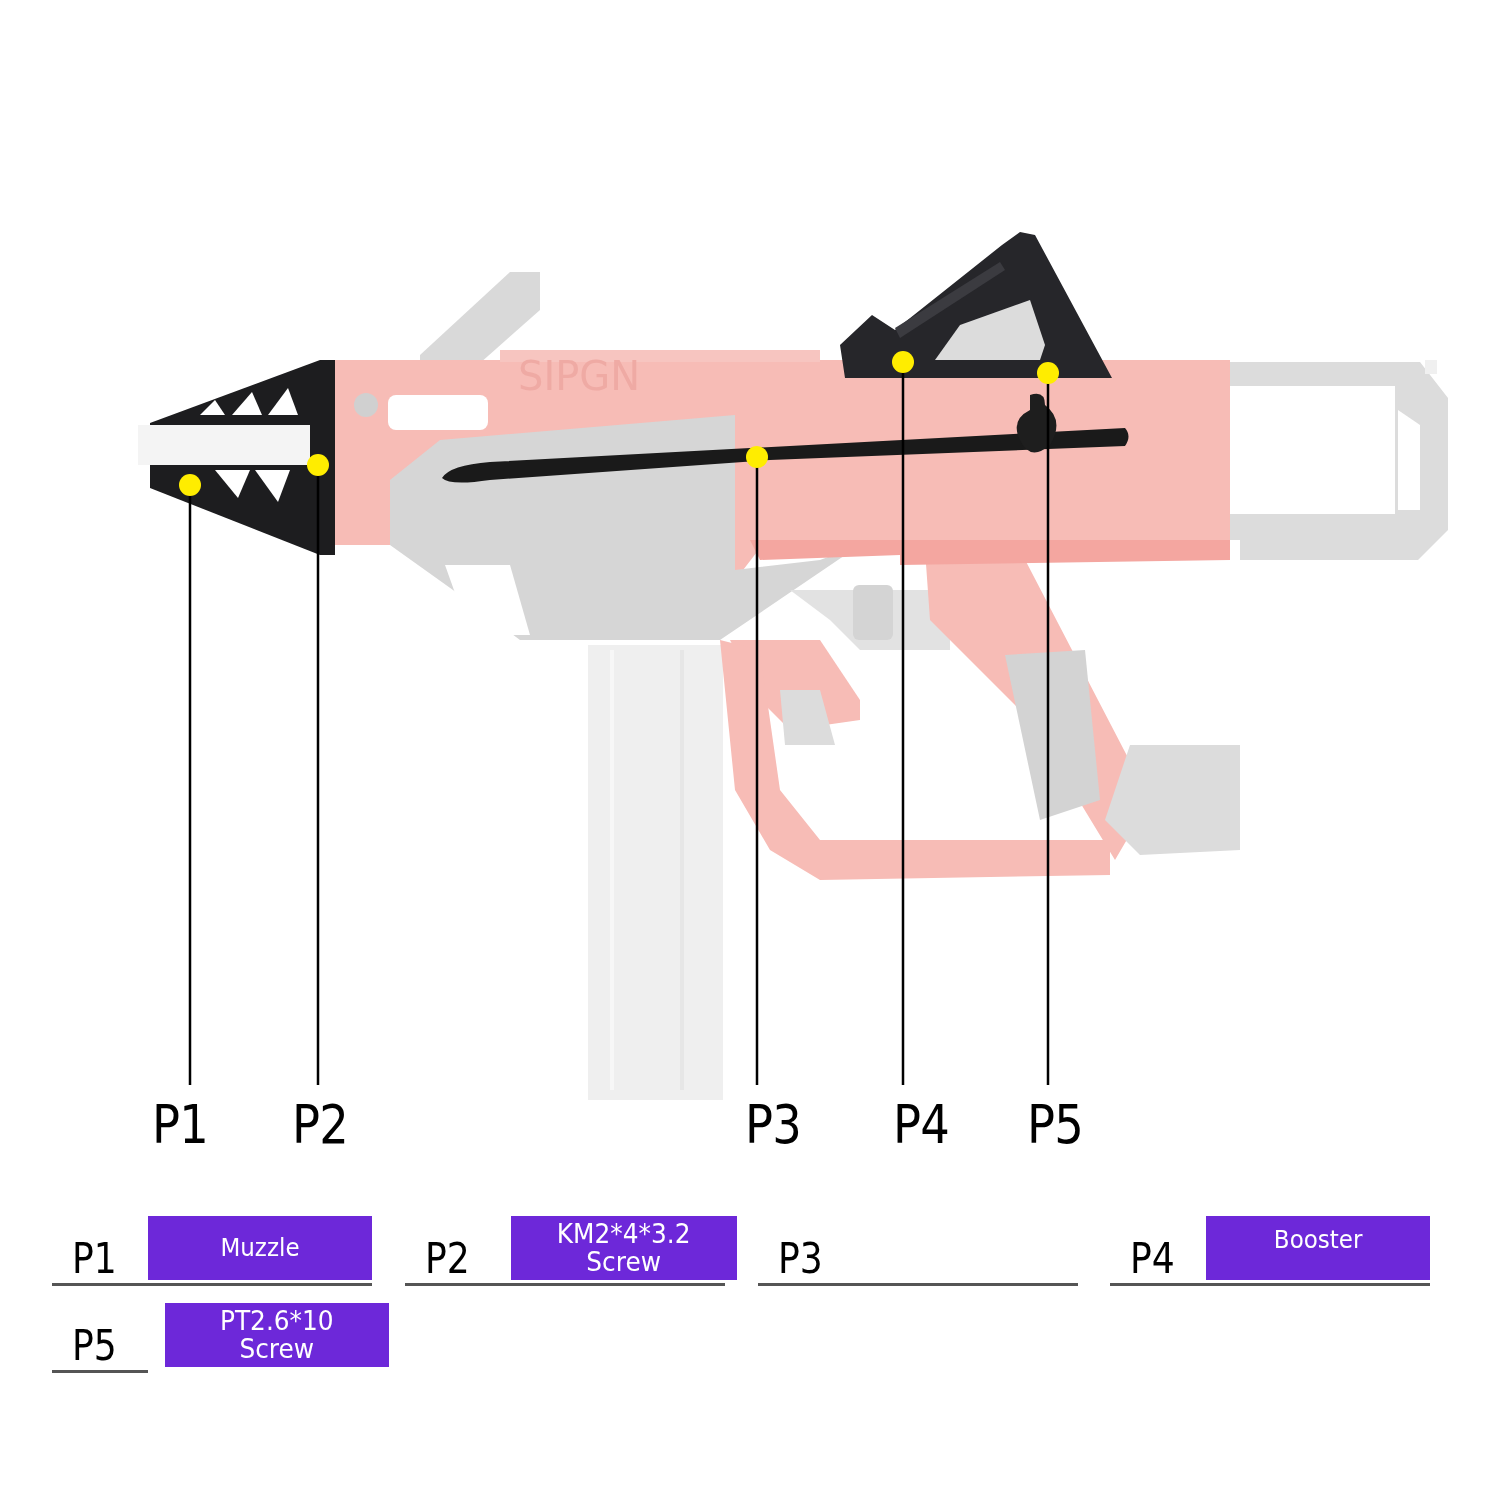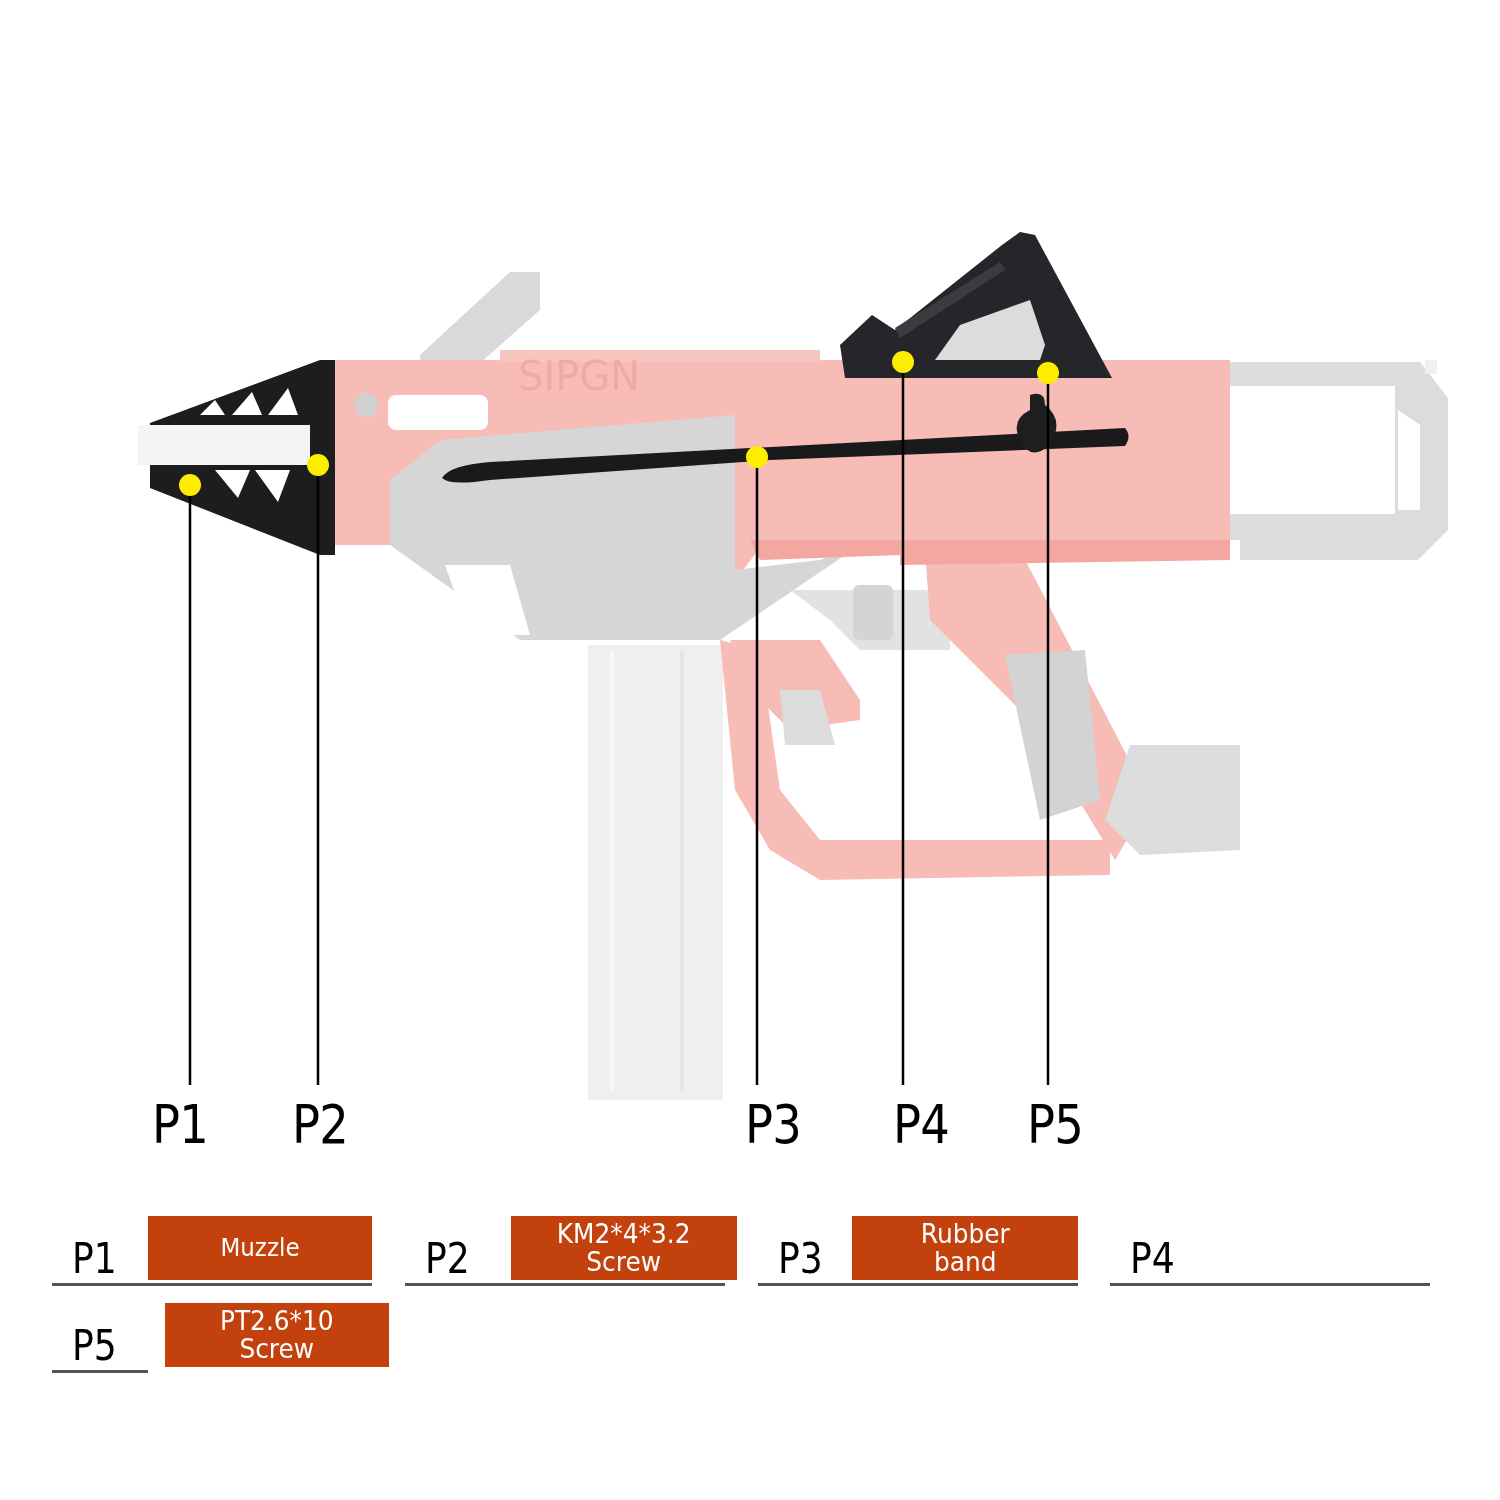--- a/index.html
+++ b/index.html
@@ -1,21 +1,21 @@
 <!DOCTYPE html>
 <html><head>
 <meta charset="utf-8">
 <style>
   html,body{margin:0;padding:0;background:#ffffff;}
   body{width:1500px;height:1500px;position:relative;overflow:hidden;font-family:"DejaVu Sans",sans-serif;}
   #stage{position:absolute;left:0;top:0;width:1196px;height:1500px;}
   .callout-label{position:absolute;font-size:54px;color:#000;line-height:1;letter-spacing:-1px;transform:scaleX(0.86);transform-origin:left top;font-family:"DejaVu Sans",sans-serif;}
   .legend-row{position:absolute;height:66px;}
   .legend-key{position:absolute;left:20px;bottom:2px;font-size:42px;color:#000;line-height:1;transform:scaleX(0.86);transform-origin:left bottom;}
-  .legend-box{position:absolute;top:0;height:64px;background:#c2410c;color:#fff;display:flex;align-items:center;justify-content:center;text-align:center;}
+  .legend-box{position:absolute;top:0;height:64px;background:#6d28d9;color:#fff;display:flex;align-items:center;justify-content:center;text-align:center;}
   .legend-box span{display:block;font-size:27px;line-height:28px;transform:scaleX(0.92);white-space:pre-line;}
   .legend-box.single span{font-size:25px;}
   .legend-rule{position:absolute;left:0;right:0;bottom:-4px;height:3px;background:#555;}
 </style>
 </head>
 <body>
 
 <div id="stage">
 
   <svg width="1500" height="1500" style="position:absolute;left:0;top:0">
@@ -112,29 +112,28 @@
     <div class="legend-key">P2</div>
     <div class="legend-box" style="left:106px;width:226px">
         <span>KM2*4*3.2
 Screw</span>
       </div>
     <div class="legend-rule"></div>
   </div>
 
   <div class="legend-row" style="left:758px;top:1216px;width:320px">
     <div class="legend-key">P3</div>
-    <div class="legend-box" style="left:94px;width:226px">
-        <span>Rubber
-band</span>
-      </div>
     <div class="legend-rule"></div>
   </div>
 
   <div class="legend-row" style="left:1110px;top:1216px;width:320px">
     <div class="legend-key">P4</div>
+    <div class="legend-box single" style="left:96px;width:224px;align-items:flex-start;padding-top:10px;height:54px">
+        <span>Booster</span>
+      </div>
     <div class="legend-rule"></div>
   </div>
 
   <div class="legend-row" style="left:52px;top:1303px;width:320px">
     <div class="legend-key">P5</div>
     <div class="legend-box" style="left:113px;width:224px">
         <span>PT2.6*10
 Screw</span>
       </div>
     <div class="legend-rule" style="right:224px"></div>

